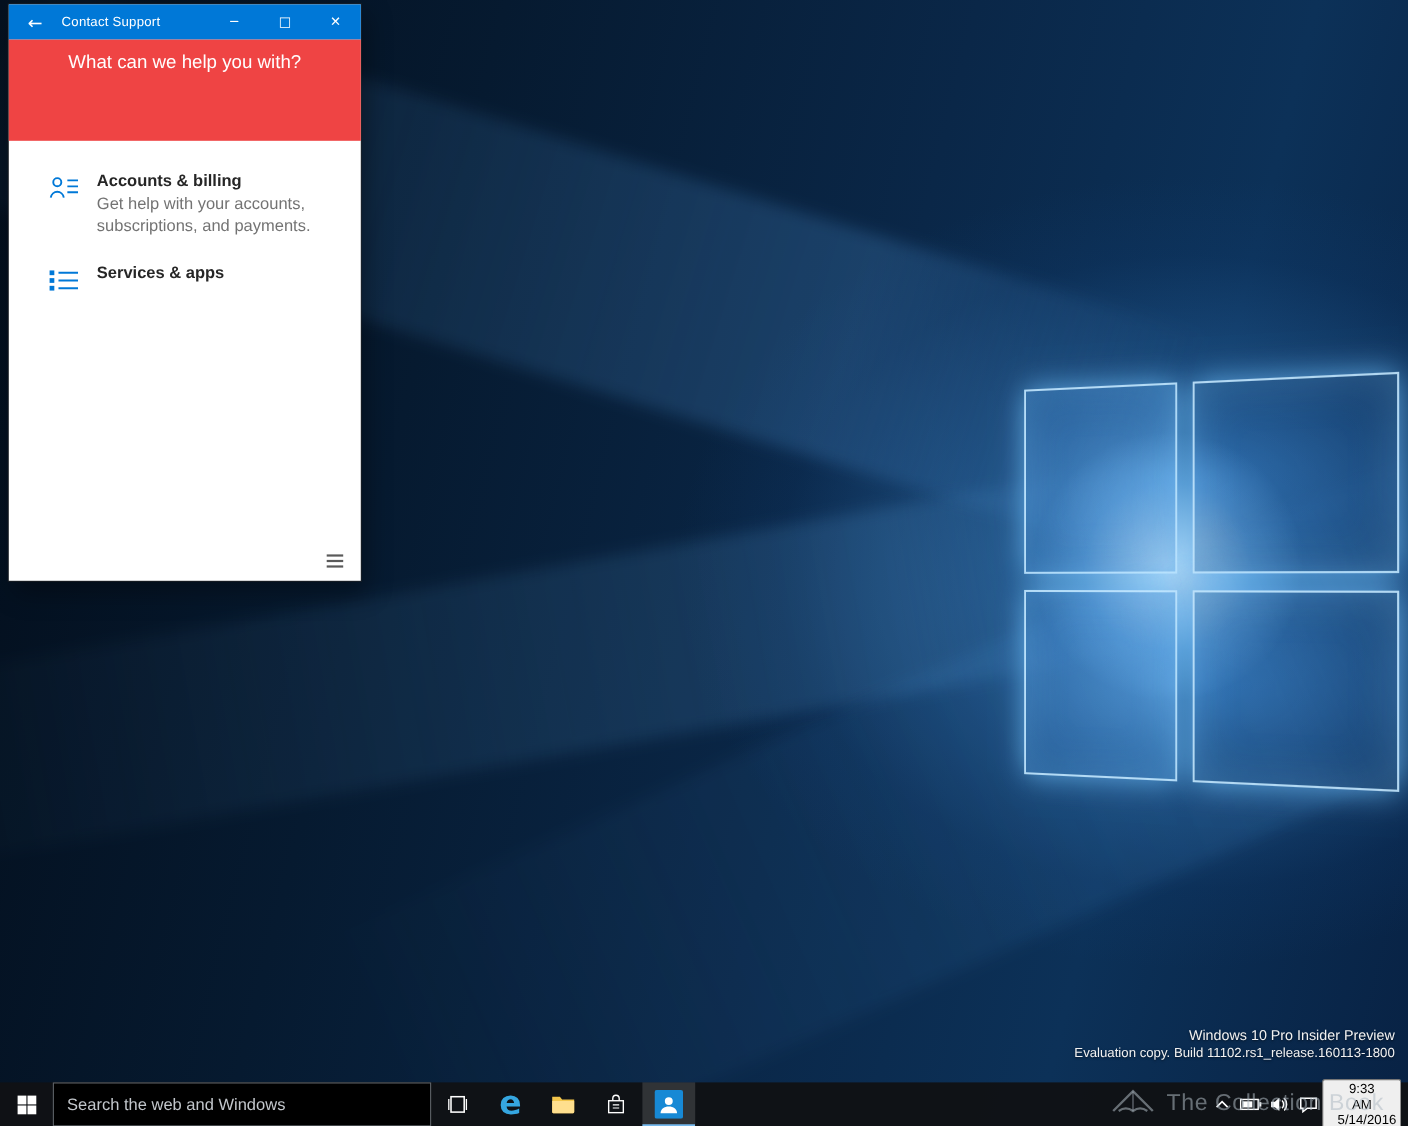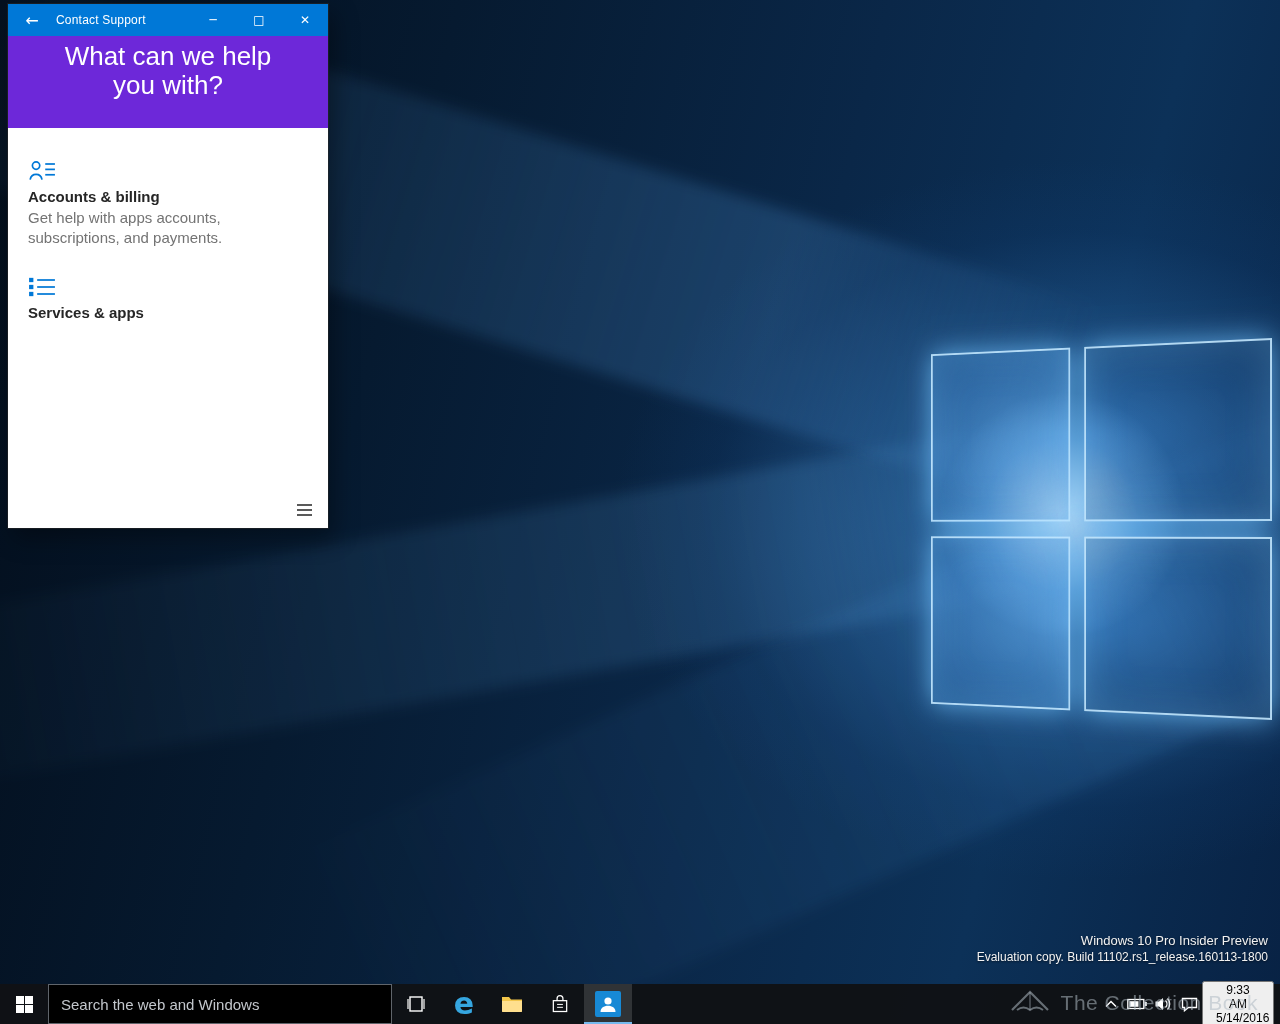--- a/index.html
+++ b/index.html
@@ -36,24 +36,24 @@
   .app-window {
     position:absolute; left:8px; top:4px; width:320px; height:524px;
     background:#fff; box-shadow:0 0 0 1px rgba(40,40,40,0.55), 6px 10px 22px rgba(0,0,0,0.35);
   }
   .titlebar { height:32px; background:#0078d7; display:flex; align-items:center; color:#fff; }
   .back-btn { width:48px; height:32px; border:0; background:transparent; color:#fff;
     font-size:16px; cursor:pointer; font-family:"DejaVu Sans",sans-serif; }
   .win-title { font-size:12px; letter-spacing:0.2px; flex:1; }
   .caption-btn { width:46px; height:32px; border:0; background:transparent; color:#fff;
     font-size:12px; cursor:pointer; font-family:"DejaVu Sans",sans-serif; }
-  .app-header { height:92px; background:#6d28d9; color:#fff; text-align:center;
-    font-size:26px; font-weight:300; line-height:29px; padding:6px 52px 0; }
+  .app-header { height:92px; background:#ef4444; color:#fff; text-align:center;
+    font-size:17px; font-weight:300; line-height:29px; padding:6px 52px 0; }
   .app-body { position:relative; height:400px; padding-top:28px; }
-  .support-item { display:flex; padding:0 16px 0 20px; margin-bottom:24px; cursor:pointer;flex-direction:column; }
+  .support-item { display:flex; padding:0 16px 0 36px; margin-bottom:24px; cursor:pointer; }
   .item-icon { width:44px; flex:none; padding-top:2px; }
   .item-title { font-size:15px; font-weight:700; color:#262626; margin-bottom:3px; }
   .item-desc { font-size:15px; color:#737373; line-height:20px; max-width:246px; }
   .more-btn { position:absolute; right:12px; bottom:8px; width:24px; height:20px;
     border:0; background:transparent; cursor:pointer; display:flex; flex-direction:column;
     justify-content:center; gap:3px; align-items:center; }
   .more-btn i { display:block; width:15px; height:2px; background:#5a5a5a; }
 
   
   .build-watermark { position:absolute; right:12px; bottom:60px; text-align:right;
@@ -121,21 +121,21 @@
         <svg width="28" height="26" viewBox="0 0 26 24" fill="none">
           <circle cx="7.5" cy="7" r="3.4" stroke="#0078d7" stroke-width="1.6"></circle>
           <path d="M2 20a5.6 6 0 0 1 11 0" stroke="#0078d7" stroke-width="1.6"></path>
           <line x1="16" y1="5.5" x2="25" y2="5.5" stroke="#0078d7" stroke-width="1.6"></line>
           <line x1="16" y1="10.5" x2="25" y2="10.5" stroke="#0078d7" stroke-width="1.6"></line>
           <line x1="16" y1="15.5" x2="25" y2="15.5" stroke="#0078d7" stroke-width="1.6"></line>
         </svg>
       </span>
       <span>
         <div class="item-title">Accounts &amp; billing</div>
-        <div class="item-desc">Get help with apps accounts, subscriptions, and payments.</div>
+        <div class="item-desc">Get help with your accounts, subscriptions, and payments.</div>
       </span>
     </div>
 
     <div class="support-item">
       <span class="item-icon">
         <svg width="28" height="26" viewBox="0 0 26 24" fill="none">
           <rect x="1" y="3.5" width="4" height="4" fill="#0078d7"></rect>
           <rect x="1" y="10" width="4" height="4" fill="#0078d7"></rect>
           <rect x="1" y="16.5" width="4" height="4" fill="#0078d7"></rect>
           <line x1="8.5" y1="5.5" x2="25" y2="5.5" stroke="#0078d7" stroke-width="1.6"></line>

